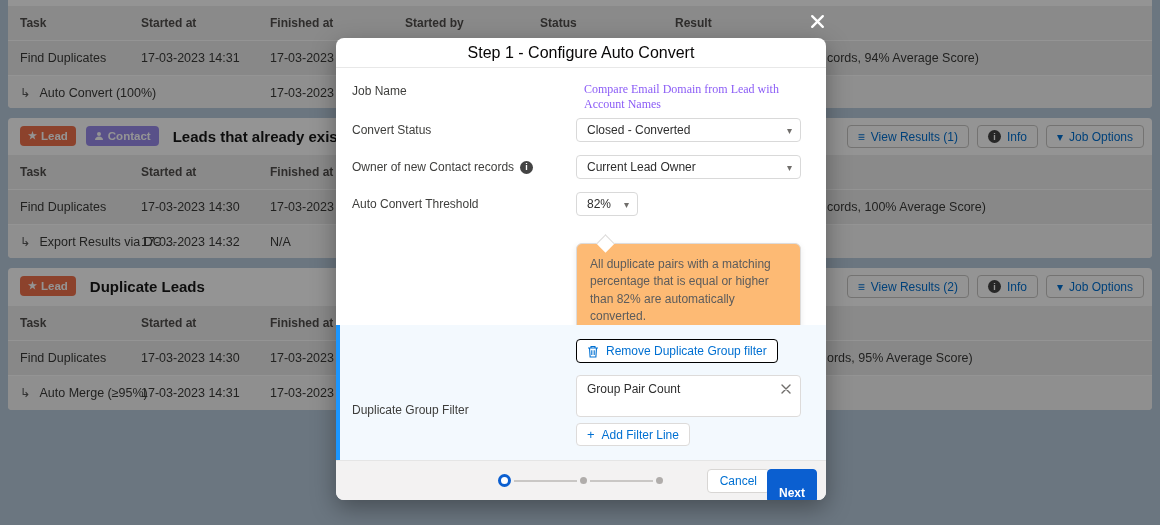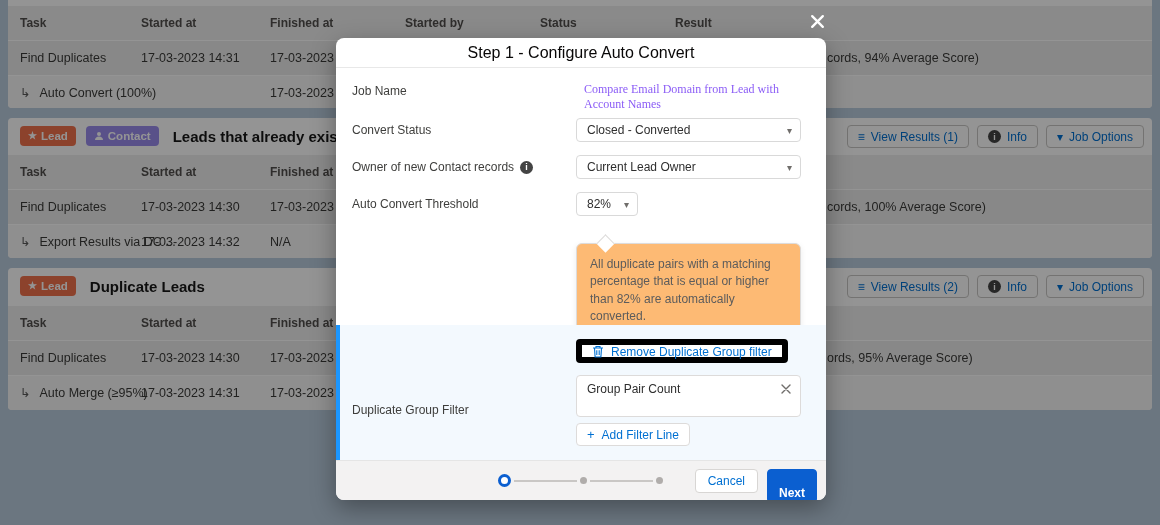--- a/index.html
+++ b/index.html
@@ -56,40 +56,40 @@
   .sel.wide{width:225px;}
   .sel.small{width:62px;}
   .popover{position:absolute;left:240px;top:205px;width:225px;background:#fdba74;border:1px solid #dddbda;
            border-radius:6px;box-shadow:0 2px 6px rgba(0,0,0,.08);padding:12px 13px;box-sizing:border-box;}
   .popover::before{content:"";position:absolute;left:22px;top:-7px;width:12px;height:12px;background:#fff;
            border-left:1px solid #dddbda;border-top:1px solid #dddbda;transform:rotate(45deg);}
   .pop-text{font-size:12px;color:#5c5c5c;line-height:1.45;margin:0 0 10px 0;}
   .pop-warning{font-size:12px;font-weight:700;color:var(--warning,#c7342d);margin:0;}
   .filter-sec{position:absolute;left:0;right:0;top:287px;height:136px;background:var(--filter-bg,#f3f9fe);}
   .filter-sec::before{content:"";position:absolute;left:0;top:0;bottom:0;width:4px;background:var(--filter-bar,#1b96ff);}
-  .rm-btn{position:absolute;left:240px;top:14px;height:24px;display:inline-flex;align-items:flex-start;gap:7px;
-          padding:0 10px;background:#fff;border:6px solid #000000;border-radius:4px;font-size:12px;
+  .rm-btn{position:absolute;left:240px;top:14px;height:24px;display:inline-flex;align-items:center;gap:7px;
+          padding:0 10px;background:#fff;border:1px solid #000000;border-radius:4px;font-size:12px;
           color:var(--accent,#0070d2);cursor:pointer;font-family:"Liberation Sans",sans-serif;}
   .filter-card{position:absolute;left:240px;top:50px;width:225px;height:42px;background:#fff;
                border:1px solid #dddbda;border-radius:4px;box-sizing:border-box;cursor:pointer;}
   .filter-card .fline{display:block;padding:0 10px;font-size:12px;color:#2e2e2e;line-height:15px;}
   .filter-card .fline:first-child{padding-top:6px;}
   .fc-close{position:absolute;right:6px;top:5px;width:16px;height:16px;background:transparent;border:none;
             cursor:pointer;padding:0;display:flex;align-items:center;justify-content:center;}
   .add-btn{position:absolute;left:240px;top:98px;height:23px;display:inline-flex;align-items:center;gap:7px;
            padding:0 10px;background:#fff;border:1px solid #dddbda;border-radius:4px;font-size:12px;
            color:var(--accent,#0070d2);cursor:pointer;font-family:"Liberation Sans",sans-serif;}
   .add-btn .plus{font-size:13px;line-height:1;}
   .fsec-label{position:absolute;left:16px;top:78px;font-size:12px;color:#3e3e3c;}
   .m-foot{position:absolute;left:0;right:0;bottom:0;height:39px;background:#f3f2f2;border-top:1px solid #e5e5e5;}
   .progress{position:absolute;left:162px;top:13px;display:flex;align-items:center;}
   .p-ring{width:7px;height:7px;border:3px solid var(--primary,#0b5fd0);border-radius:50%;background:#fff;}
   .p-line{width:63px;height:2px;background:#c9c7c5;margin:0 3px;}
   .p-dot{width:7px;height:7px;border-radius:50%;background:#b0adab;}
-  .cancel-btn{position:absolute;right:68px;top:8px;height:24px;padding:0 12px;background:#fff;
+  .cancel-btn{position:absolute;right:56px;top:8px;height:24px;padding:0 12px;background:#fff;
               border:1px solid #d8d6d4;border-radius:4px;font-size:12px;color:var(--accent,#0070d2);
               cursor:pointer;font-family:"Liberation Sans",sans-serif;}
   .next-btn{position:absolute;right:9px;top:8px;height:24px;padding:16px 11px;background:var(--primary,#0b5fd0);
             border:1px solid var(--primary,#0b5fd0);border-radius:4px;font-size:12px;font-weight:700;color:#fff;
             cursor:pointer;font-family:"Liberation Sans",sans-serif;}
 </style>
 </head>
 <body>
 
 <div class="stage">

